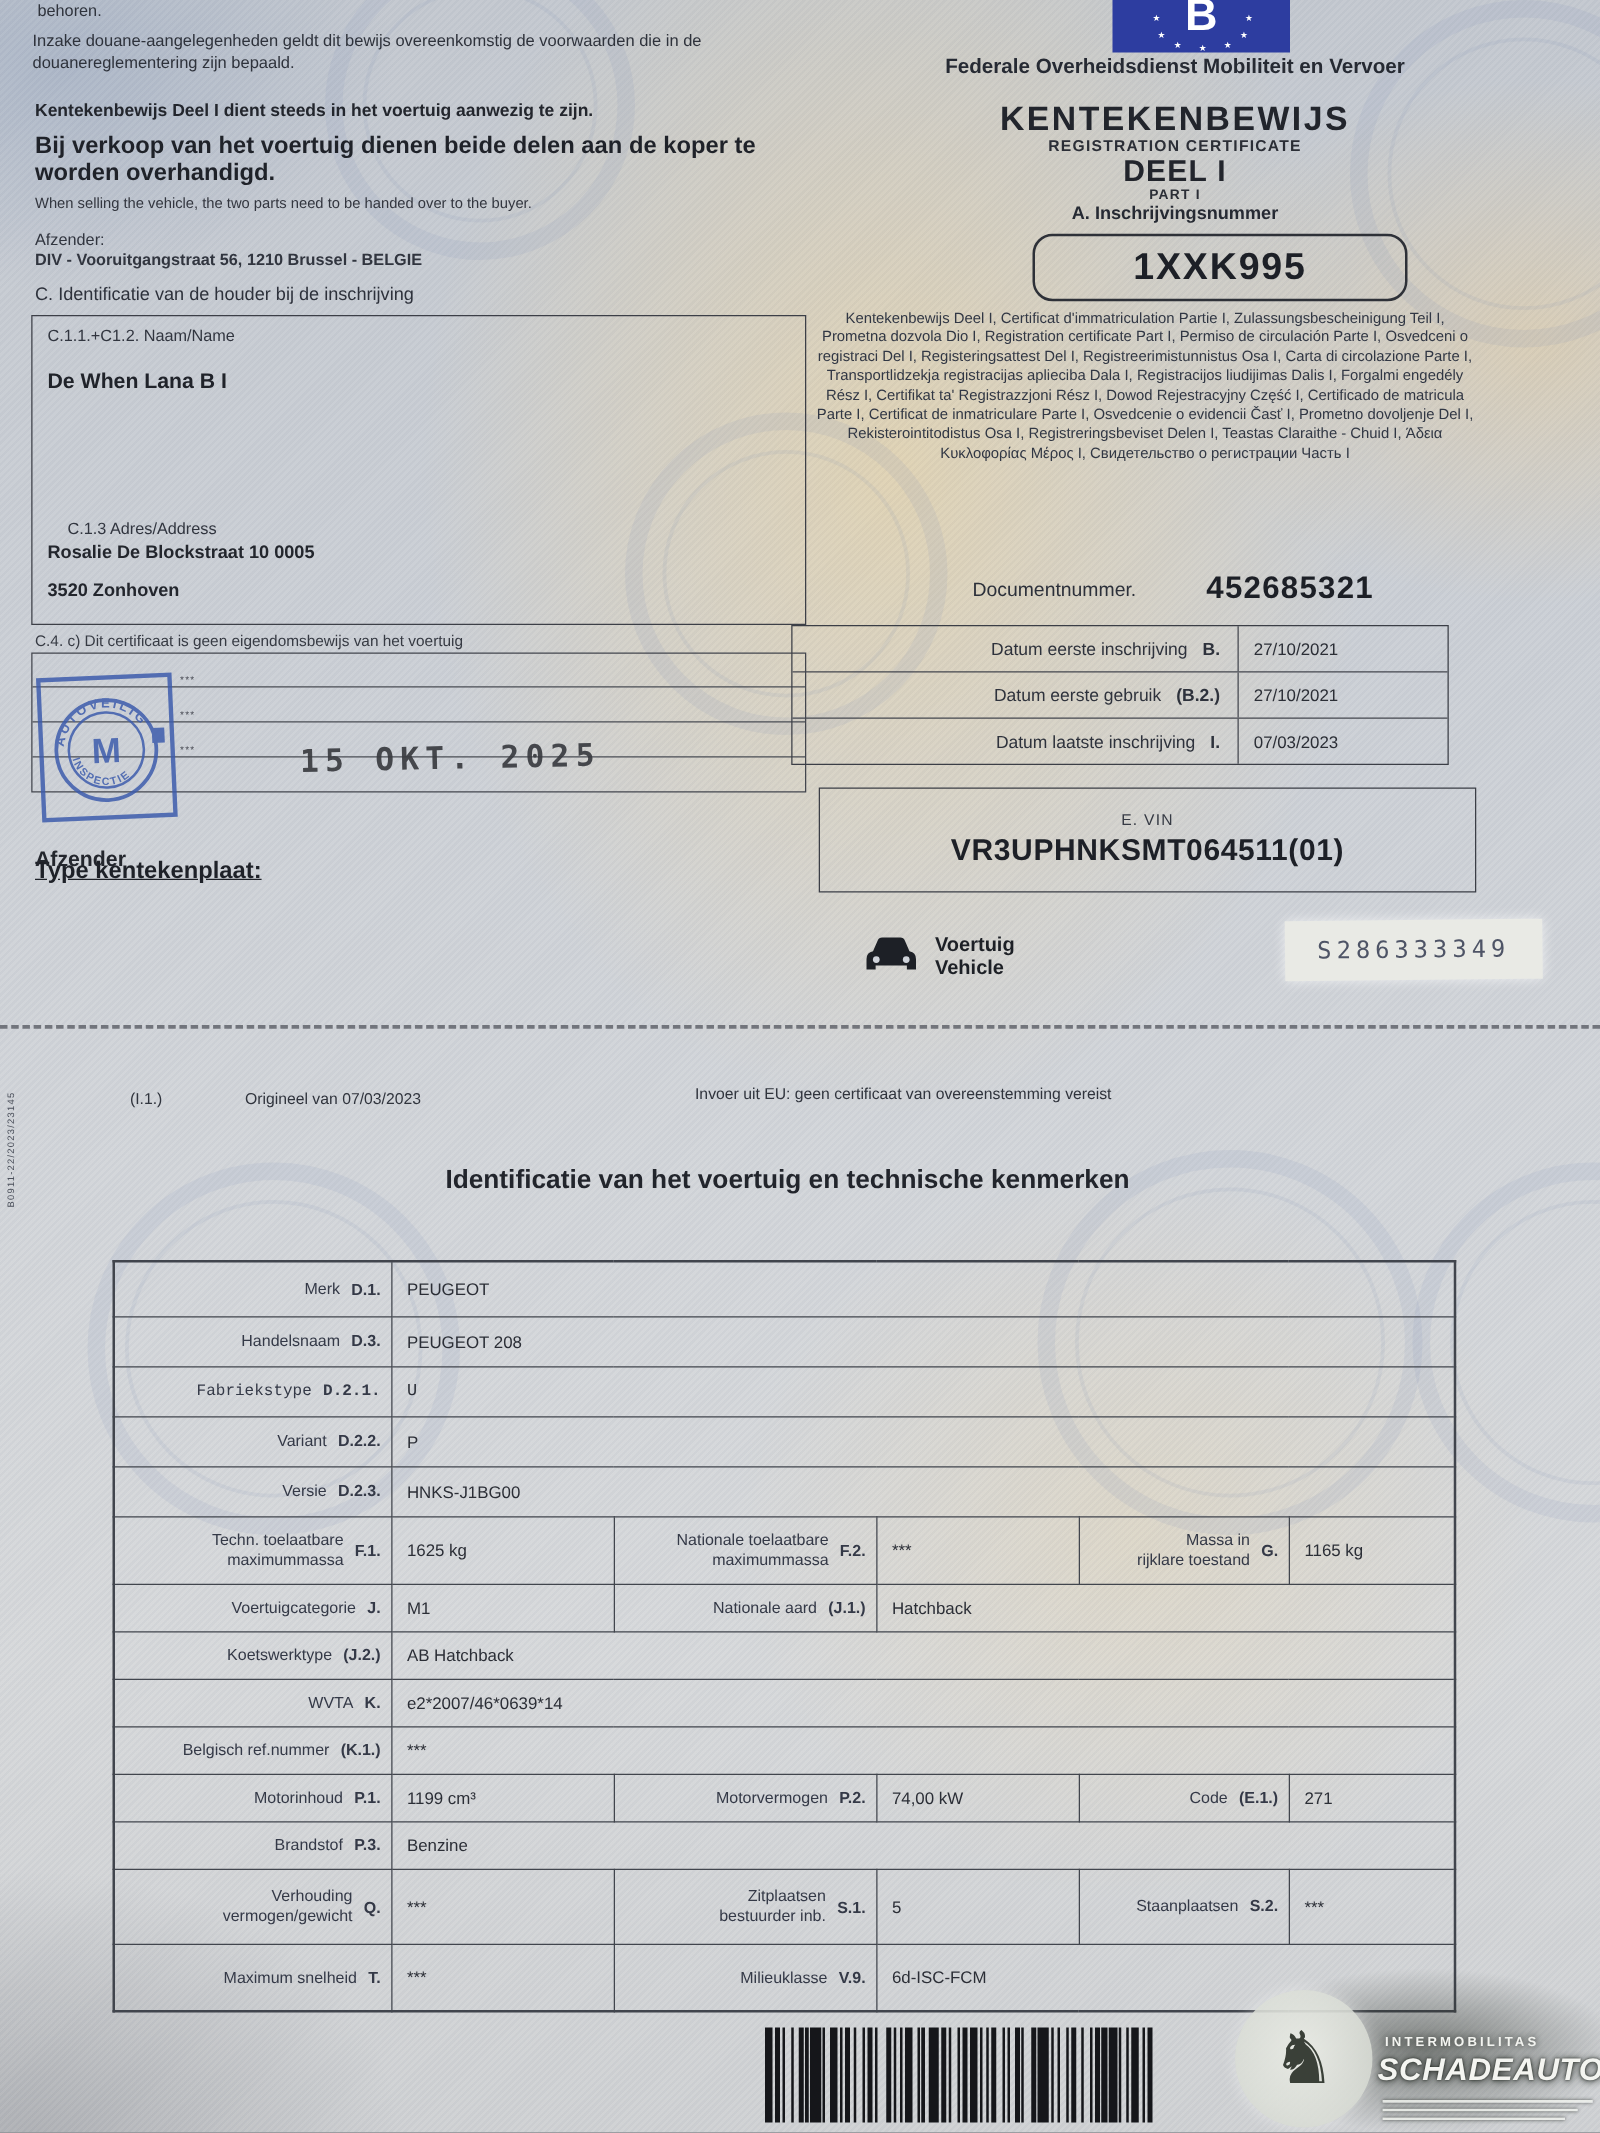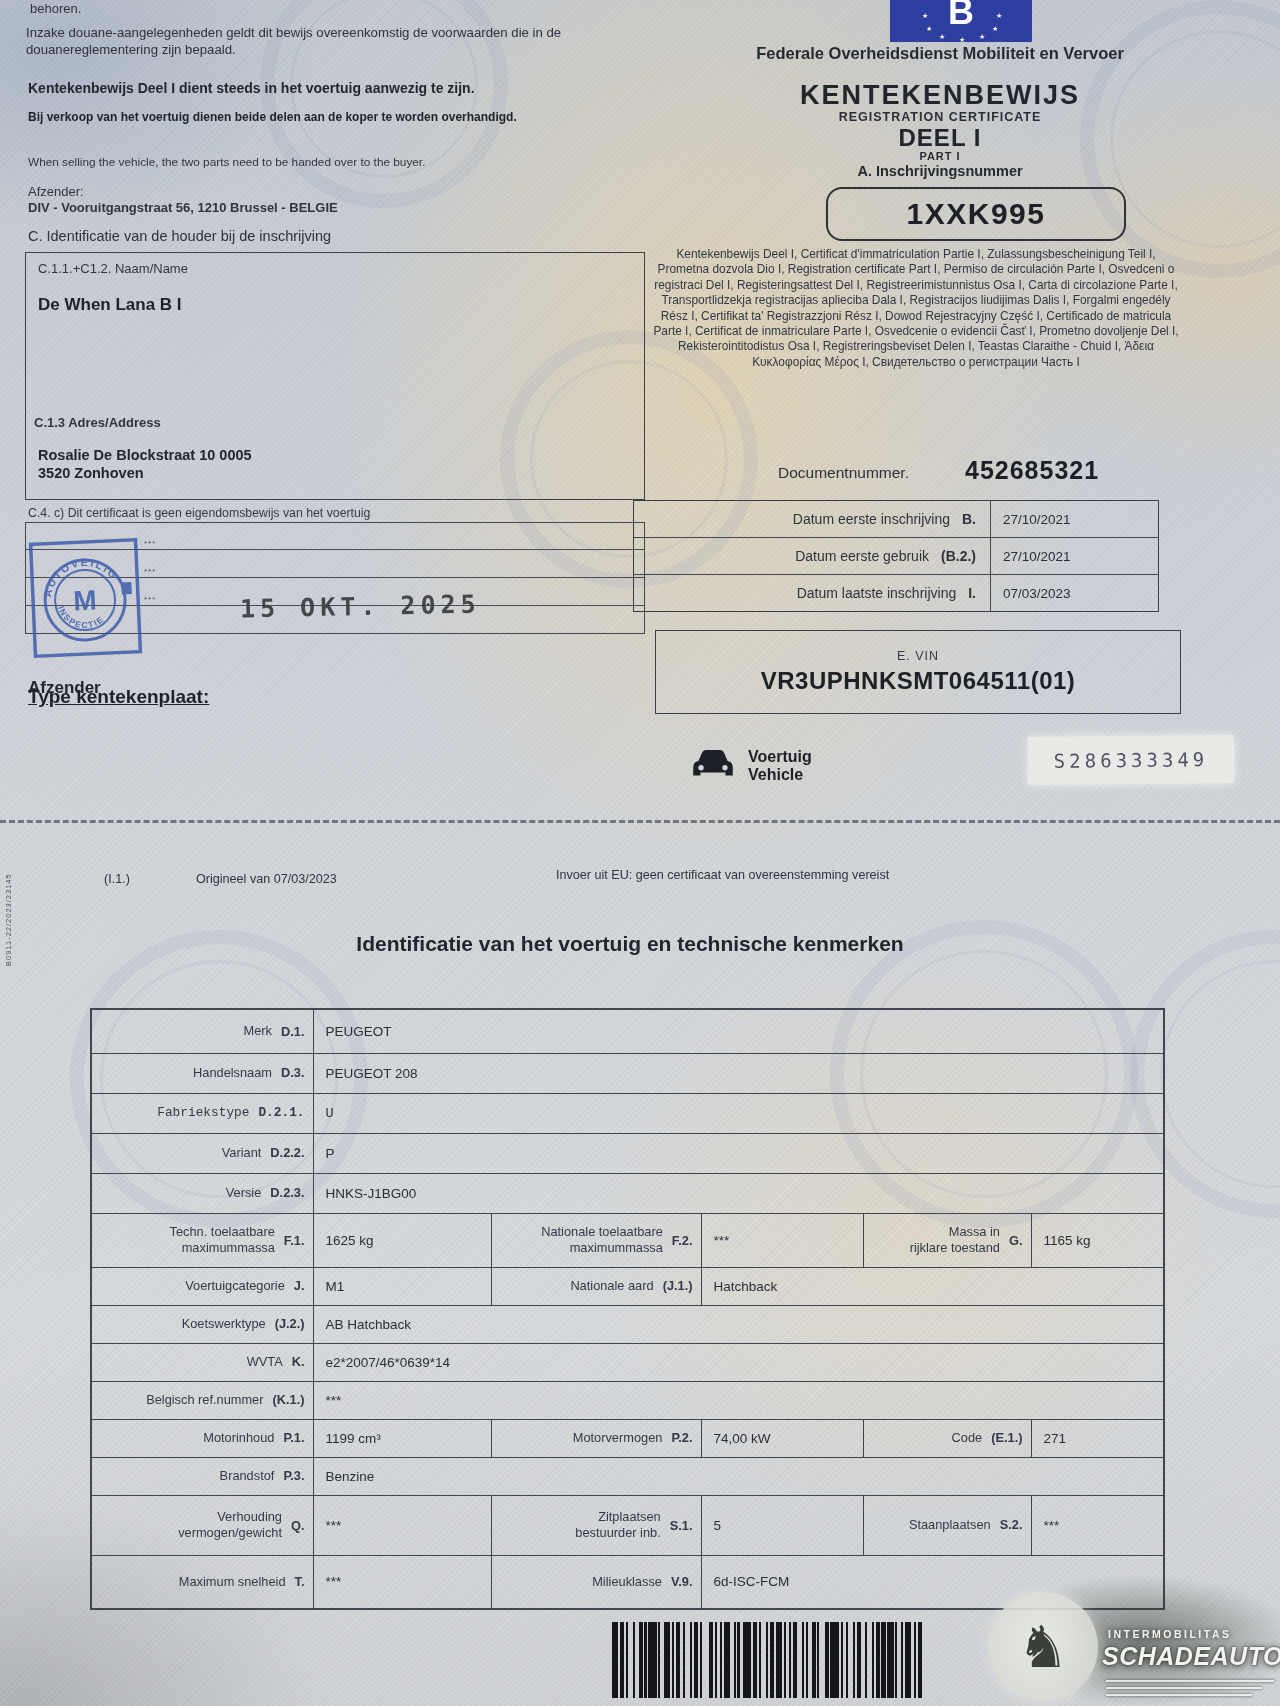--- a/index.html
+++ b/index.html
@@ -14,21 +14,21 @@
       linear-gradient(180deg,#c3c8cf 0%,#cbcfd5 30%,#d2d5d9 55%,#d6d8da 78%,#cfd1d3 100%);}
   #doc::before{content:"";position:absolute;inset:0;pointer-events:none;
     background:repeating-linear-gradient(135deg, rgba(255,255,255,.045) 0 2px, rgba(115,125,150,.045) 2px 4px);}
   .abs{position:absolute;}
   .ring{position:absolute;border-radius:50%;border:14px solid rgba(115,135,180,.11);pointer-events:none;}
   .ring::after{content:"";position:absolute;inset:16px;border-radius:50%;border:3px solid rgba(115,135,180,.10);}
   
   .tiny{font-size:13px;color:#2f333c;}
   .para{font-size:13.2px;line-height:17px;color:#2e323b;}
   .b14{font-weight:bold;font-size:14px;color:#23262d;}
-  .b17{font-weight:bold;font-size:12px;line-height:22px;color:#1f2229;}
+  .b17{font-weight:bold;font-size:19px;line-height:22px;color:#1f2229;}
   .small-en{font-size:11.8px;color:#33363f;}
   .lbl13{font-size:13px;color:#31353f;}
   .holder-box{border:1.6px solid #3c3f47;}
   .name-val{font-weight:bold;font-size:17px;color:#20232a;}
   .addr-val{font-weight:bold;font-size:14.5px;color:#23262d;}
   .ruled-box{border:1.6px solid #43464e;}
   .ruled-line{position:absolute;left:0;right:0;height:0;border-top:1.6px solid #4a4d54;}
   .rb-mark{position:absolute;font-size:8px;color:#4d5059;letter-spacing:1px;}
   .date-stamp{font-family:"DejaVu Sans Mono",monospace;font-weight:bold;font-size:25px;
     letter-spacing:5px;color:#3a3c41;opacity:.92;transform:rotate(-1.2deg);white-space:nowrap;}
@@ -106,22 +106,22 @@
   <div class="abs b14" style="left:28px;top:80px;width:610px;">Kentekenbewijs Deel I dient steeds in het voertuig aanwezig te zijn.</div>
   <div class="abs b17" style="left:28px;top:106px;width:600px;">Bij verkoop van het voertuig dienen beide delen aan de koper te worden overhandigd.</div>
   <div class="abs small-en" style="left:28px;top:155px;width:600px;">When selling the vehicle, the two parts need to be handed over to the buyer.</div>
   <div class="abs lbl13" style="left:28px;top:184px;">Afzender:</div>
   <div class="abs lbl13" style="left:28px;top:200px;font-weight:600;">DIV - Vooruitgangstraat 56, 1210 Brussel - BELGIE</div>
   <div class="abs" style="left:28px;top:228px;font-size:14.5px;color:#2d313b;">C. Identificatie van de houder bij de inschrijving</div>
 
   <div class="abs holder-box" style="left:25px;top:252px;width:618px;height:246px;">
     <div class="abs lbl13" style="left:12px;top:8px;">C.1.1.+C1.2. Naam/Name</div>
     <div class="abs name-val" style="left:12px;top:42px;">De When Lana B I</div>
-    <div class="abs lbl13" style="left:8px;top:162px;font-weight:bold;">C.1.3 Adres/Address</div>
-    <div class="abs addr-val" style="left:12px;top:194px;">Rosalie De Blockstraat 10 0005</div>
+    <div class="abs lbl13" style="left:28px;top:162px;">C.1.3 Adres/Address</div>
+    <div class="abs addr-val" style="left:12px;top:181px;">Rosalie De Blockstraat 10 0005</div>
     <div class="abs addr-val" style="left:12px;top:212px;">3520 Zonhoven</div>
   </div>
 
   <div class="abs" style="left:28px;top:506px;font-size:12.3px;color:#363a43;">C.4. c) Dit certificaat is geen eigendomsbewijs van het voertuig</div>
 
   <div class="abs ruled-box" style="left:25px;top:522px;width:618px;height:110px;">
     <div class="ruled-line" style="top:26px;"></div>
     <div class="ruled-line" style="top:54px;"></div>
     <div class="ruled-line" style="top:82px;"></div>
     <div class="rb-mark" style="left:118px;top:16px;">***</div>

